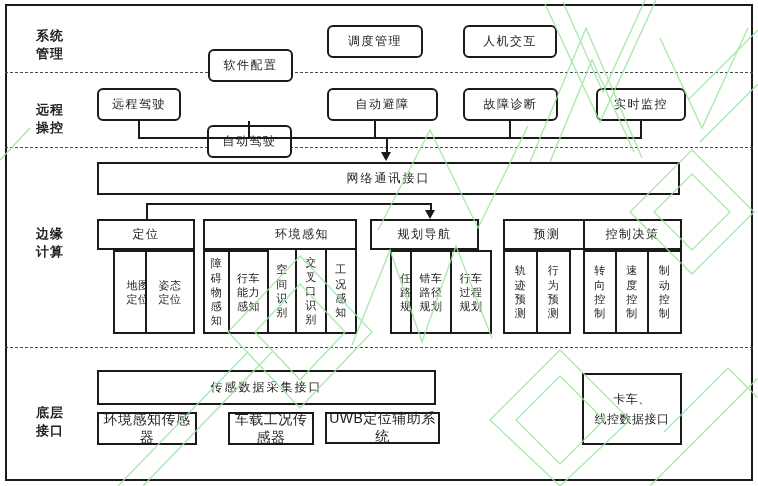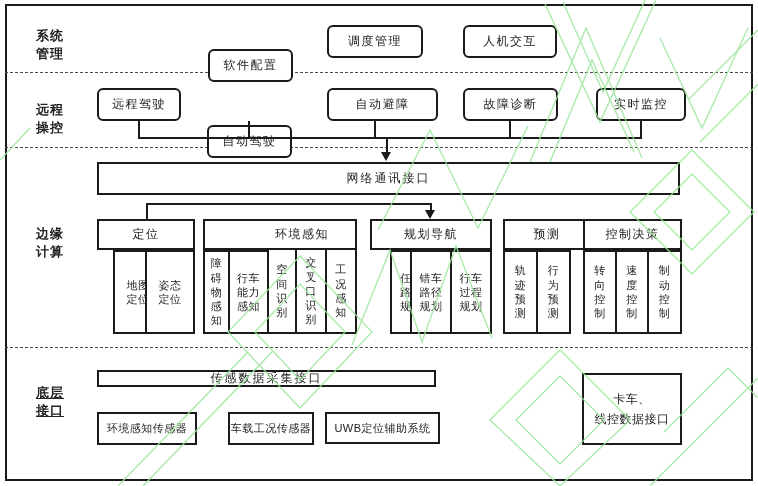--- a/index.html
+++ b/index.html
@@ -11,21 +11,21 @@
   .rowlbl{font-size:13px;font-weight:bold;line-height:1.35;white-space:pre-line;letter-spacing:1px;color:#222;}
   .rbox{border:2px solid #1a1a1a;border-radius:6px;background:#fff;display:flex;align-items:center;justify-content:center;
         font-size:12px;letter-spacing:1.5px;color:#222;}
   .bar{border:2px solid #1a1a1a;background:#fff;display:flex;align-items:center;justify-content:center;
        font-size:12px;letter-spacing:2px;color:#222;}
   .hdr{border:2px solid #1a1a1a;background:#fff;display:flex;align-items:center;justify-content:center;
        font-size:12px;letter-spacing:1.5px;color:#222;}
   .col{border:2px solid #1a1a1a;background:#fff;display:flex;align-items:center;justify-content:center;
        font-size:11px;line-height:1.3;white-space:pre-line;text-align:center;color:#222;letter-spacing:0.5px;}
   .sm{border:2px solid #1a1a1a;background:#fff;display:flex;align-items:center;justify-content:center;
-      font-size:11px;letter-spacing:0.5px;color:#222;white-space:pre-line;text-align:center;}
+      font-size:14px;letter-spacing:0.5px;color:#222;white-space:pre-line;text-align:center;}
   .ln{background:#1a1a1a;}
   .arrhead{width:0;height:0;border-left:5.5px solid transparent;border-right:5.5px solid transparent;border-top:9px solid #1a1a1a;}
   #wm{left:0;top:0;width:758px;height:486px;pointer-events:none;z-index:40;}
 </style>
 </head>
 <body>
 
 <div id="stage">
 
   <div id="frame" class="abs"></div>
@@ -33,21 +33,21 @@
   <div class="abs dash" style="left:5px;top:72px;width:748px;"></div>
   <div class="abs dash" style="left:5px;top:147px;width:748px;"></div>
   <div class="abs dash" style="left:5px;top:347px;width:748px;"></div>
 
   <div class="abs rowlbl" style="left:36px;top:27px;">系统
 管理</div>
   <div class="abs rowlbl" style="left:36px;top:101px;">远程
 操控</div>
   <div class="abs rowlbl" style="left:36px;top:225px;">边缘
 计算</div>
-  <div class="abs rowlbl" style="left:36px;top:384px;text-decoration:underline;">底层
+  <div class="abs rowlbl" style="left:36px;top:404px;">底层
 接口</div>
 
   <div class="abs rbox" style="left:208px;top:25px;width:85px;height:33px;margin-top:24px;">软件配置</div>
   <div class="abs rbox" style="left:327px;top:25px;width:96px;height:33px;font-family:Liberation Mono, monospace;">调度管理</div>
   <div class="abs rbox" style="left:463px;top:25px;width:94px;height:33px;">人机交互</div>
 
   <div class="abs rbox" style="left:97px;top:88px;width:84px;height:33px;">远程驾驶</div>
   <div class="abs rbox" style="left:207px;top:88px;width:85px;height:33px;margin-top:37px;">自动驾驶</div>
   <div class="abs rbox" style="left:327px;top:88px;width:111px;height:33px;">自动避障</div>
   <div class="abs rbox" style="left:463px;top:88px;width:95px;height:33px;">故障诊断</div>
@@ -91,21 +91,21 @@
   <div class="abs col" style="left:295px;top:248px;width:32px;height:86px;">交
 叉
 口
 识
 别</div>
   <div class="abs col" style="left:325px;top:248px;width:32px;height:86px;">工
 况
 感
 知</div>
 
-  <div class="abs hdr" style="left:370px;top:219px;width:122px;height:31px;">规划导航</div>
+  <div class="abs hdr" style="left:370px;top:219px;width:109px;height:31px;">规划导航</div>
   <div class="abs col" style="left:390px;top:250px;width:43px;height:84px;">任务
 路径
 规划</div>
   <div class="abs col" style="left:410px;top:250px;width:42px;height:84px;">错车
 路径
 规划</div>
   <div class="abs col" style="left:450px;top:250px;width:42px;height:84px;">行车
 过程
 规划</div>
 
@@ -126,21 +126,21 @@
 制</div>
   <div class="abs col" style="left:615px;top:250px;width:34px;height:84px;">速
 度
 控
 制</div>
   <div class="abs col" style="left:647px;top:250px;width:35px;height:84px;">制
 动
 控
 制</div>
 
-  <div class="abs bar" style="left:97px;top:370px;width:339px;height:17px;">传感数据采集接口</div>
+  <div class="abs bar" style="left:97px;top:370px;width:339px;height:35px;">传感数据采集接口</div>
   <div class="abs sm" style="left:97px;top:412px;width:100px;height:33px;">环境感知传感器</div>
   <div class="abs sm" style="left:212px;top:412px;width:86px;height:33px;margin-left:16px;">车载工况传感器</div>
   <div class="abs sm" style="left:325px;top:412px;width:115px;height:32px;">UWB定位辅助系统</div>
   <div class="abs sm" style="left:582px;top:373px;width:100px;height:72px;font-size:12px;line-height:1.7;">卡车、
 线控数据接口</div>
 
   <svg id="wm" class="abs" viewBox="0 0 758 486">
     <g fill="none" stroke="#9de69d" stroke-width="1.4" opacity="0.85">
 
       <path d="M 118,486 L 248,352"></path>

